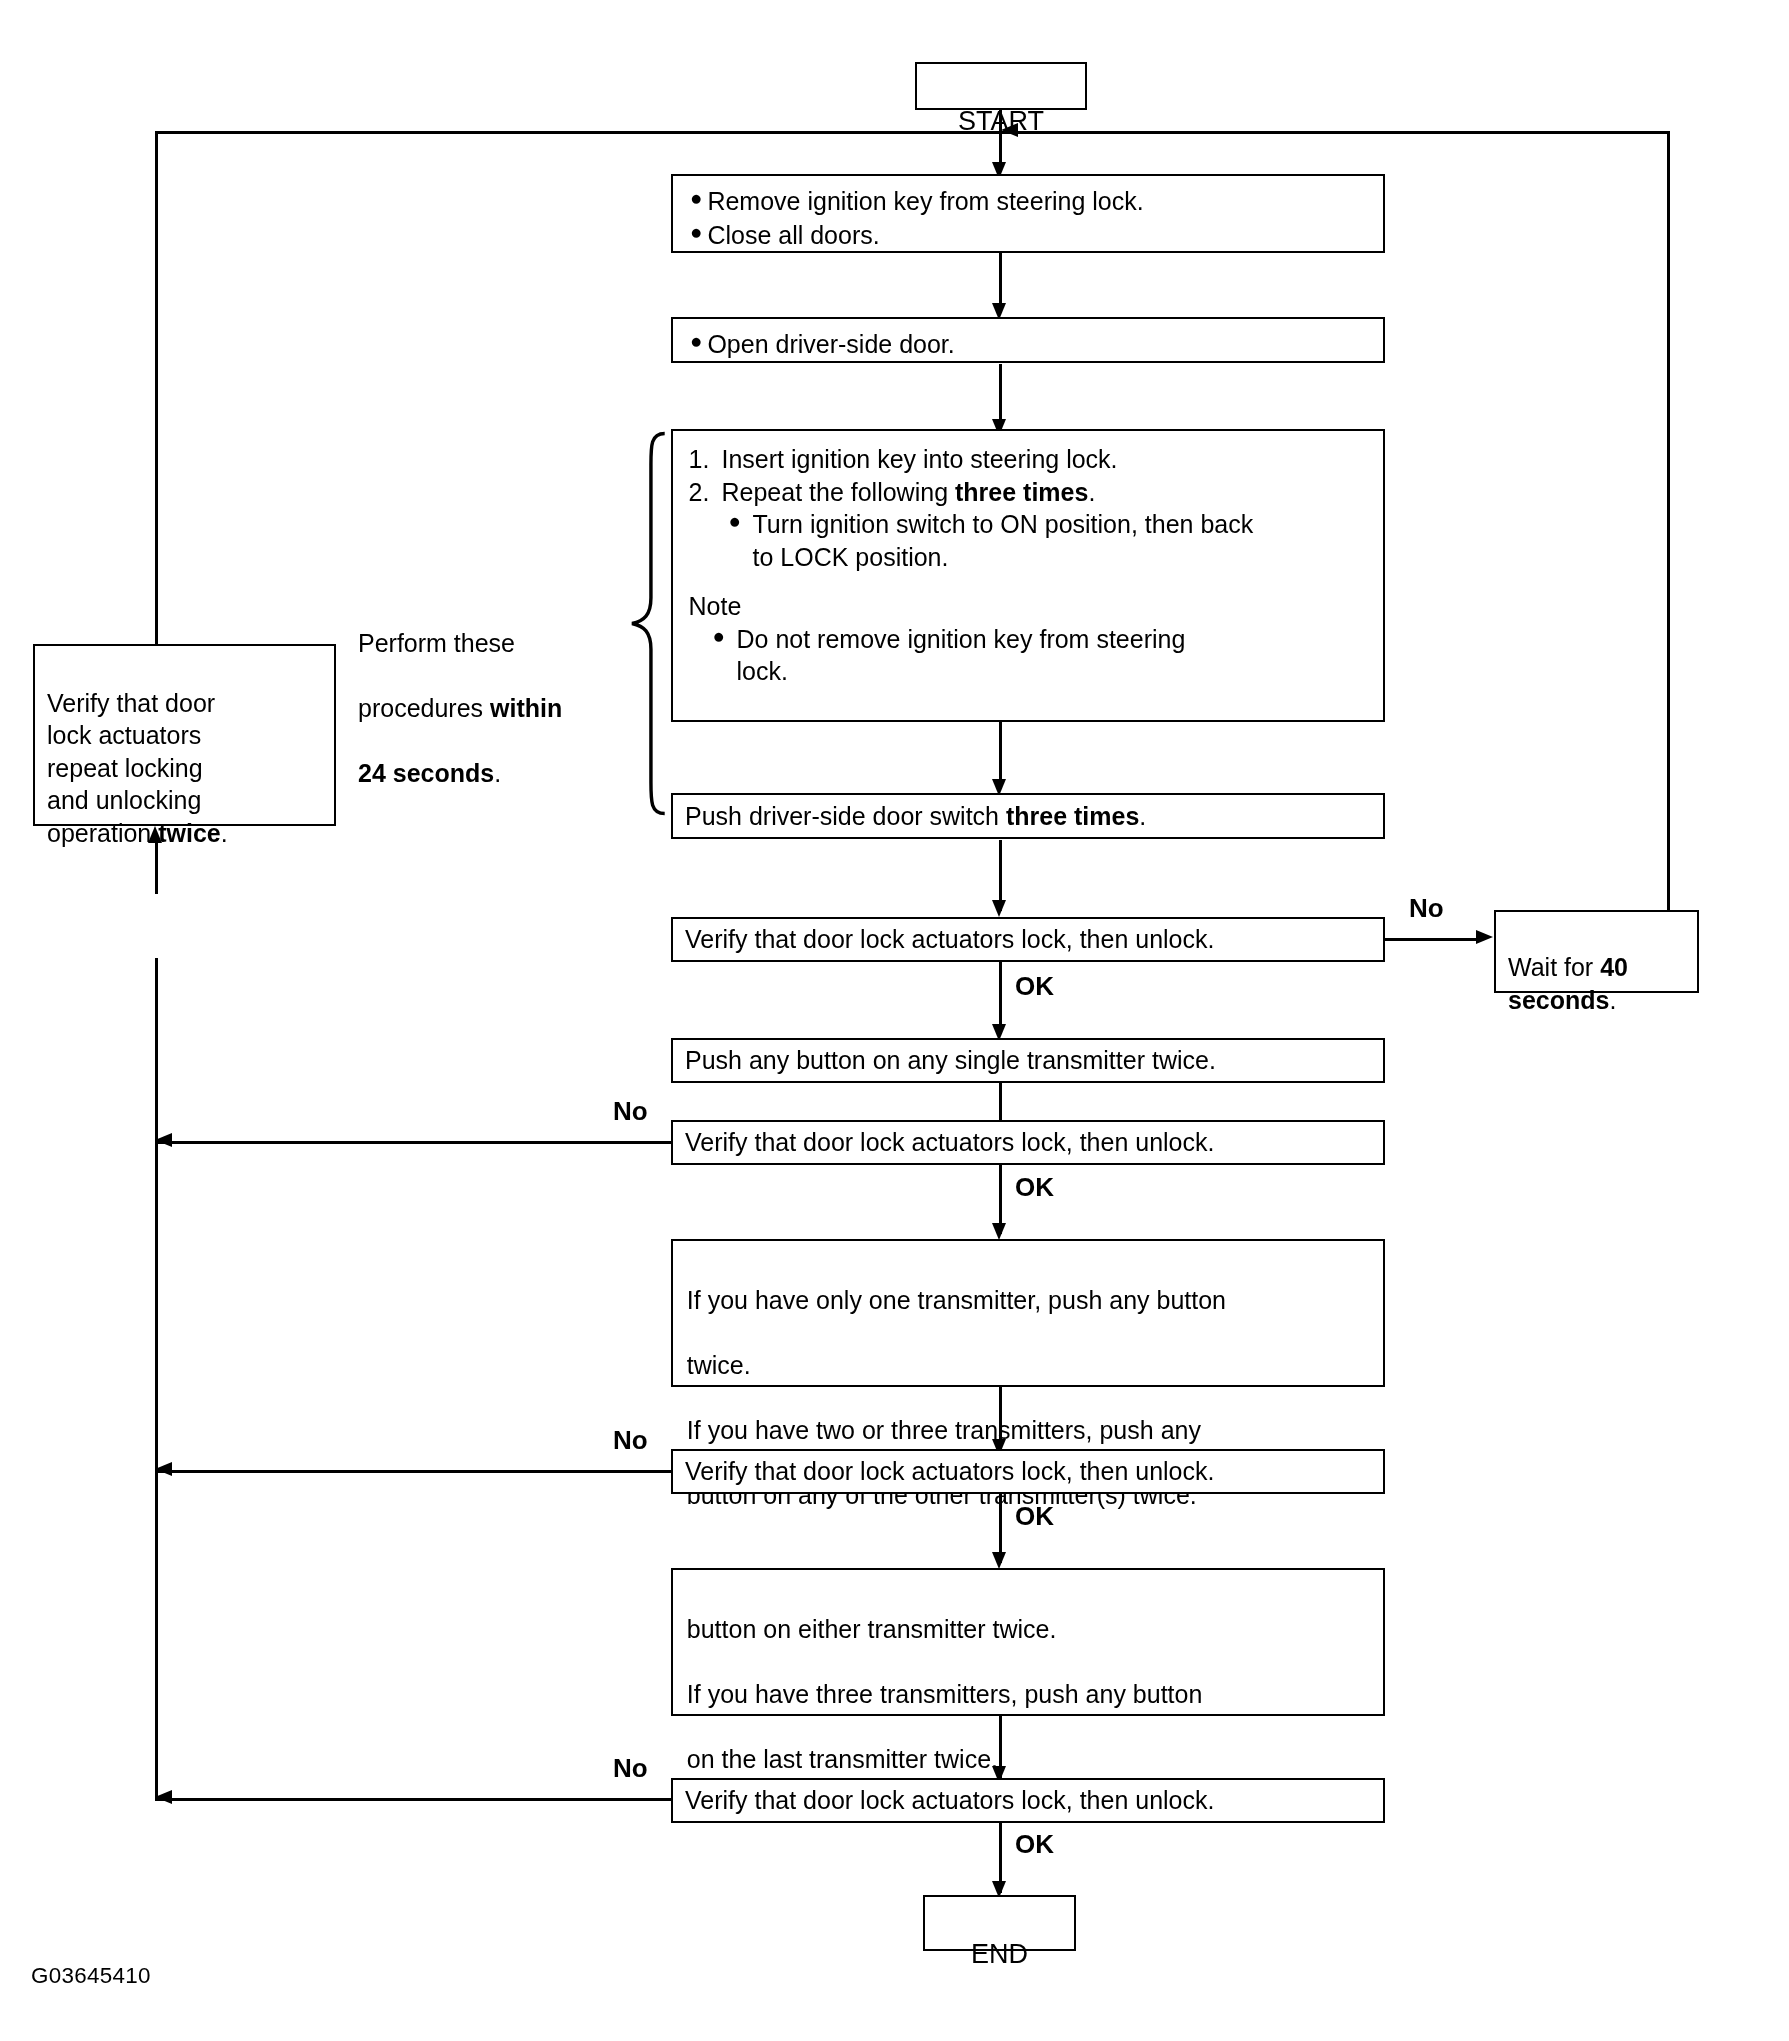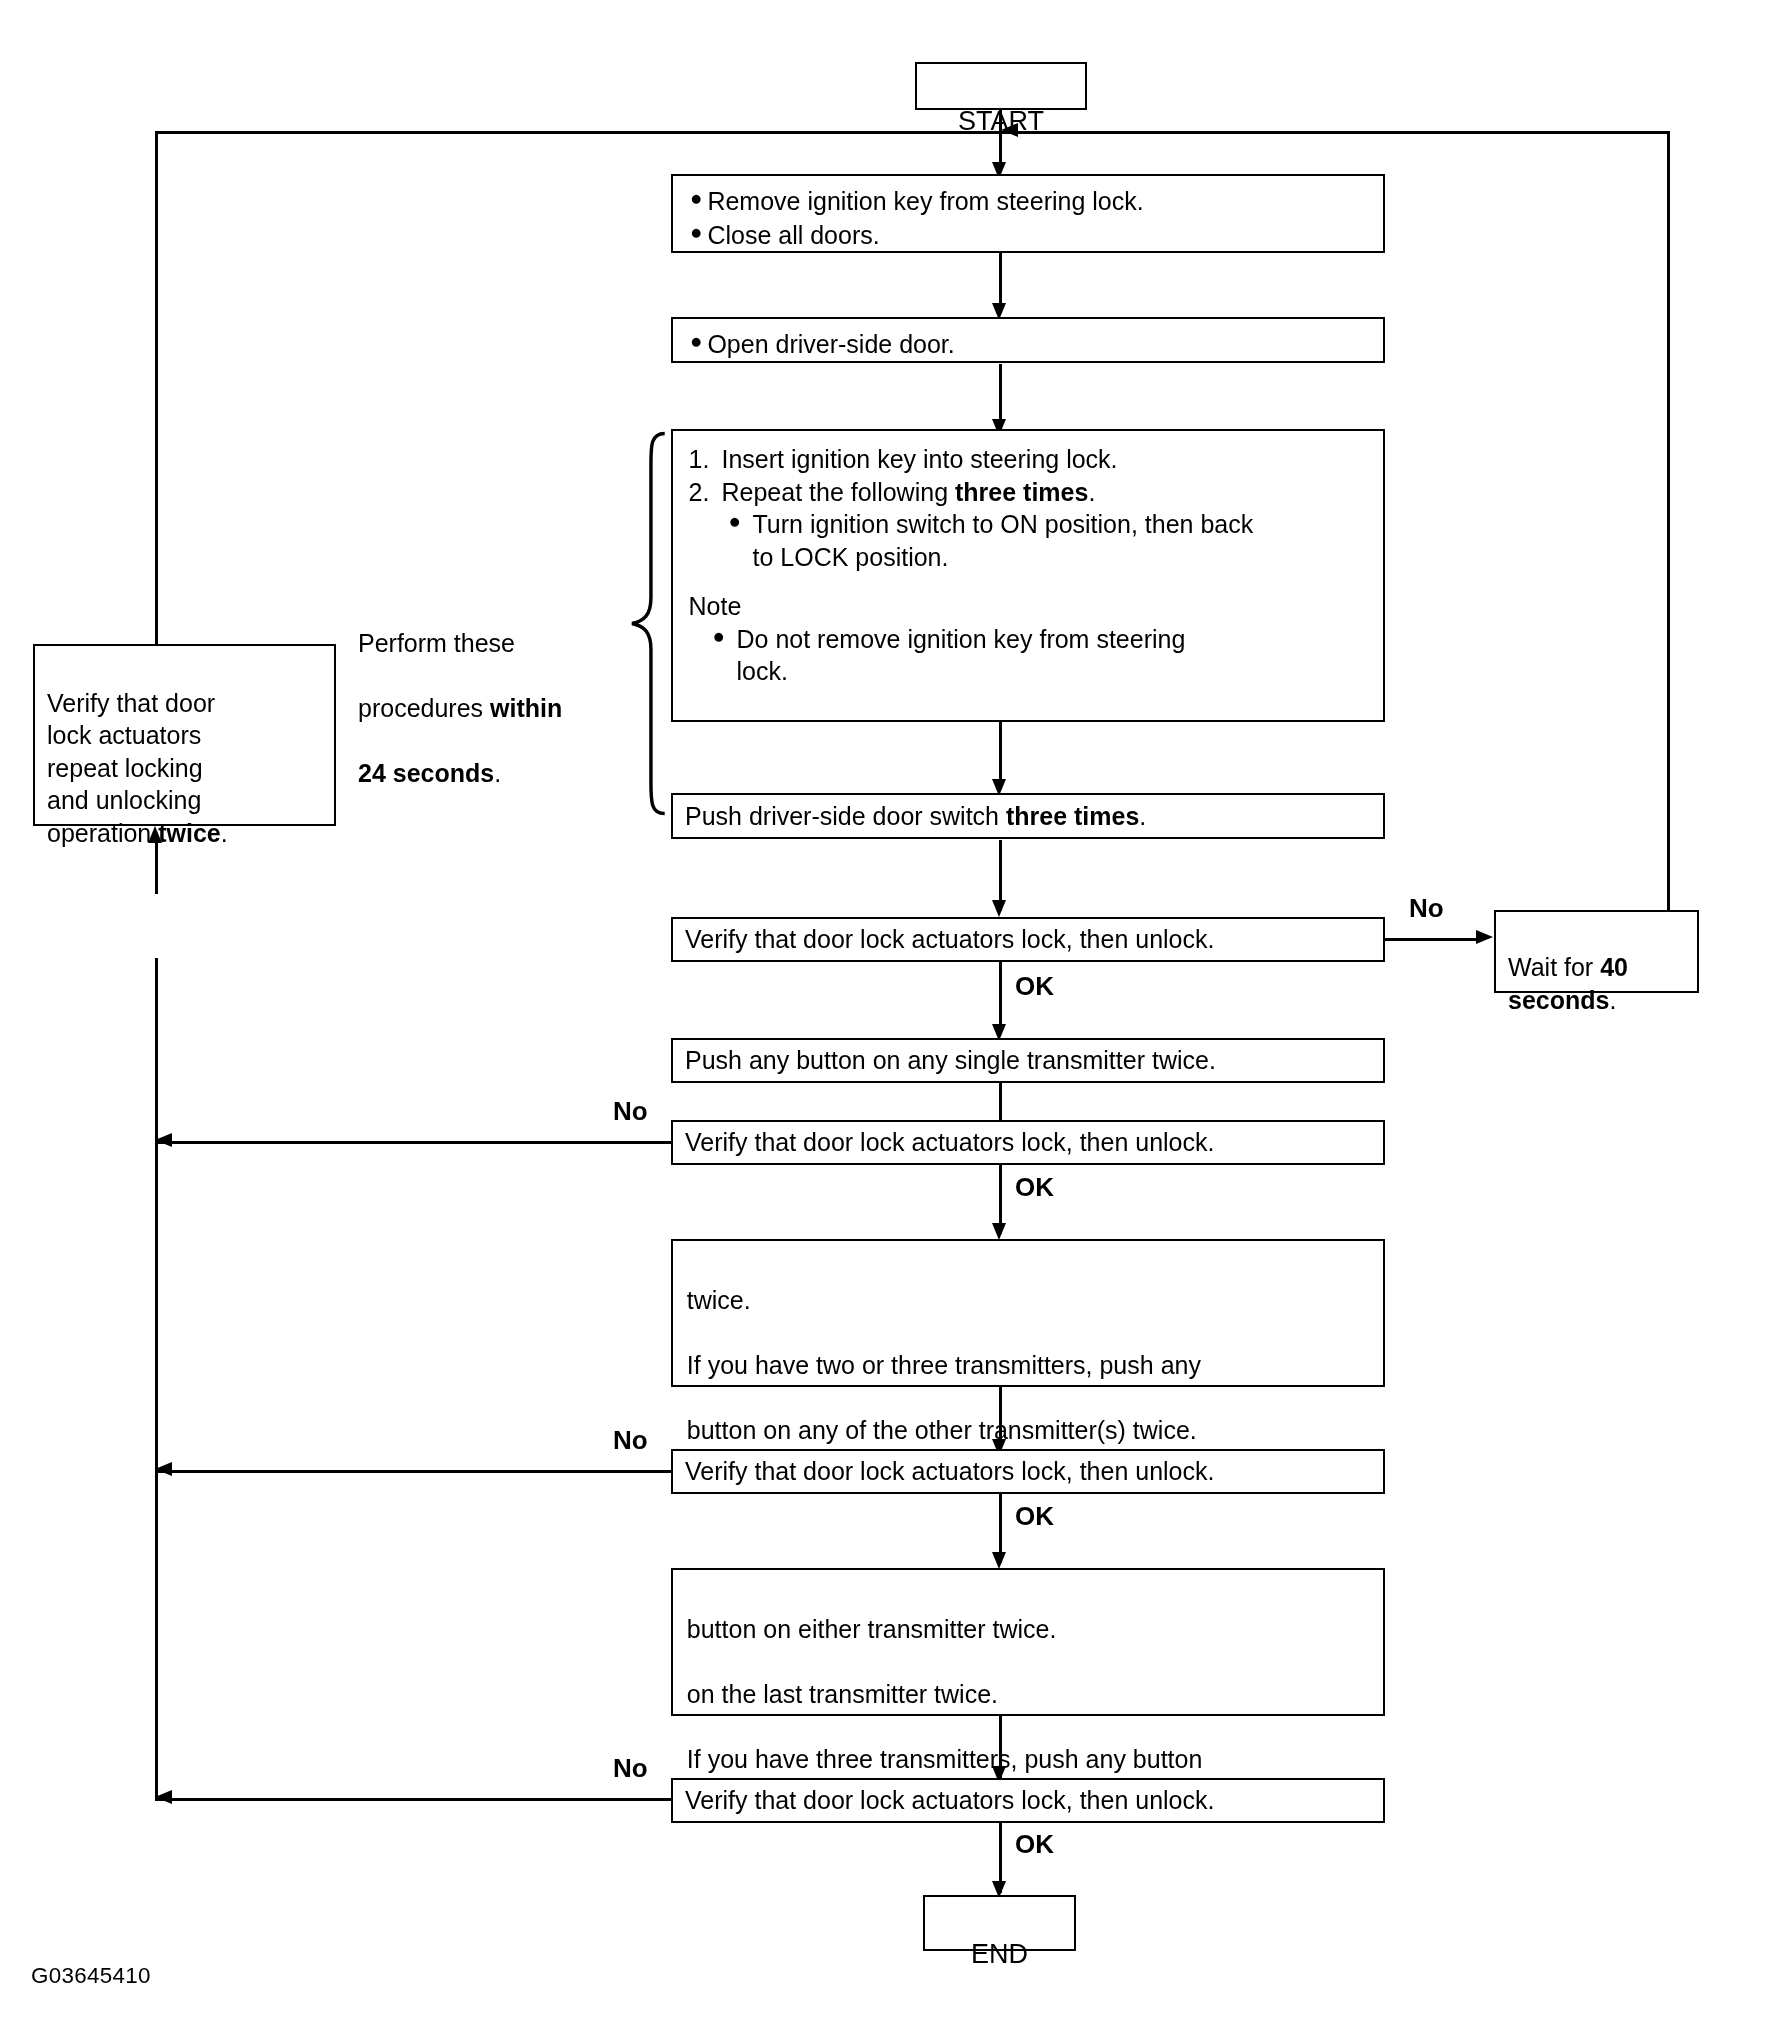--- a/index.html
+++ b/index.html
@@ -257,42 +257,43 @@
   </div>
   <div class="hline" style="left:157px; top:1141px; width:515px;"></div>
   <div class="arrow-left" style="left:155px; top:1133px;"></div>
   <div class="edge-label" style="left:613px; top:1096px;">No</div>
 
   <div class="vline" style="left:999px; top:1165px; height:69px;"></div>
   <div class="arrow-down" style="left:992px; top:1223px;"></div>
   <div class="edge-label" style="left:1015px; top:1172px;">OK</div>
 
   <div class="box" style="left:671px; top:1239px; width:714px; height:148px; padding:10.3px 13.8px;">
+    <div>If you have only one transmitter, push any button</div>
     <div>twice.</div>
     <div>If you have two or three transmitters, push any</div>
     <div>button on any of the other transmitter(s) twice.</div>
   </div>
   <div class="vline" style="left:999px; top:1387px; height:62px;"></div>
   <div class="arrow-down" style="left:992px; top:1439px;"></div>
 
   <div class="box center-v" style="left:671px; top:1449px; width:714px; height:45px;">
     <span>Verify that door lock actuators lock, then unlock.</span>
   </div>
   <div class="hline" style="left:157px; top:1470px; width:515px;"></div>
   <div class="arrow-left" style="left:155px; top:1462px;"></div>
   <div class="edge-label" style="left:613px; top:1425px;">No</div>
 
   <div class="vline" style="left:999px; top:1494px; height:69px;"></div>
   <div class="arrow-down" style="left:992px; top:1552px;"></div>
   <div class="edge-label" style="left:1015px; top:1501px;">OK</div>
 
   <div class="box" style="left:671px; top:1568px; width:714px; height:148px; padding:10.3px 13.8px;">
     <div>button on either transmitter twice.</div>
+    <div>If you have three transmitters, push any button</div>
     <div>on the last transmitter twice.</div>
-    <div>If you have three transmitters, push any button</div>
   </div>
   <div class="vline" style="left:999px; top:1716px; height:62px;"></div>
   <div class="arrow-down" style="left:992px; top:1766px;"></div>
 
   <div class="box center-v" style="left:671px; top:1778px; width:714px; height:45px;">
     <span>Verify that door lock actuators lock, then unlock.</span>
   </div>
   <div class="hline" style="left:157px; top:1798px; width:515px;"></div>
   <div class="arrow-left" style="left:155px; top:1790px;"></div>
   <div class="edge-label" style="left:613px; top:1753px;">No</div>

